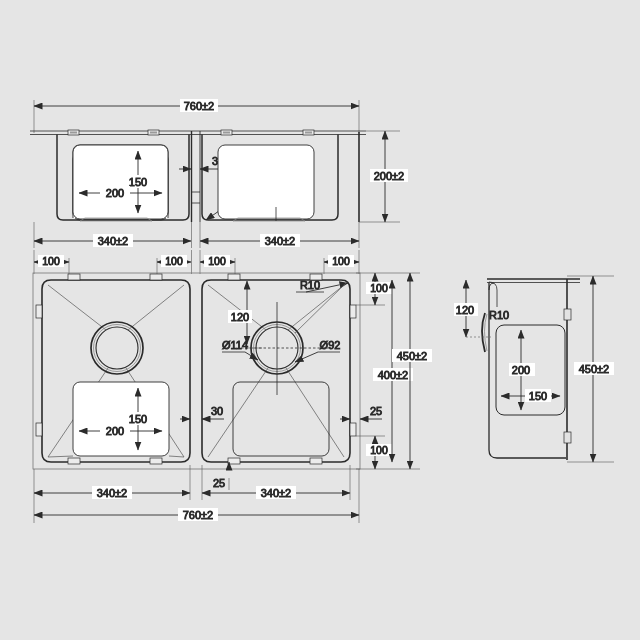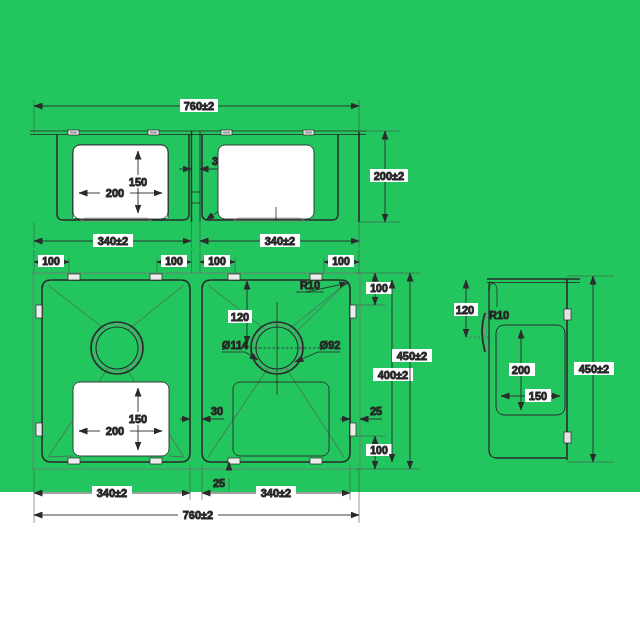--- a/index.html
+++ b/index.html
@@ -1,18 +1,18 @@
 <!DOCTYPE html>
 <html><head>
 <meta charset="utf-8">
 <style>
   html,body{margin:0;padding:0;background:#ffffff;}
   body{width:640px;height:640px;overflow:hidden;
        font-family:"Liberation Sans", sans-serif;}
-  #stage{position:relative;width:640px;height:492px;background:#22c55e;font-weight:bold;}
+  #stage{position:relative;width:640px;height:640px;background:#e5e5e5;}
   svg{display:block;}
   text{font-family:"Liberation Sans", sans-serif;fill:#1a1a1a;}
 </style>
 </head>
 <body>
 
 <div id="stage">
 <svg width="640" height="640" viewBox="0 0 640 640">
 
   <defs>

